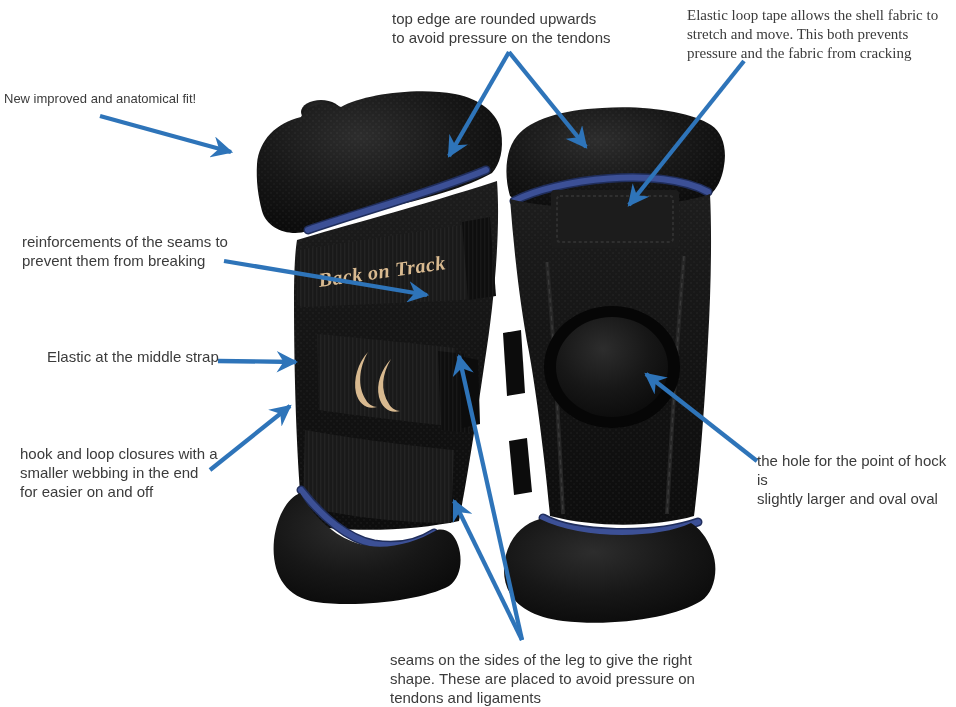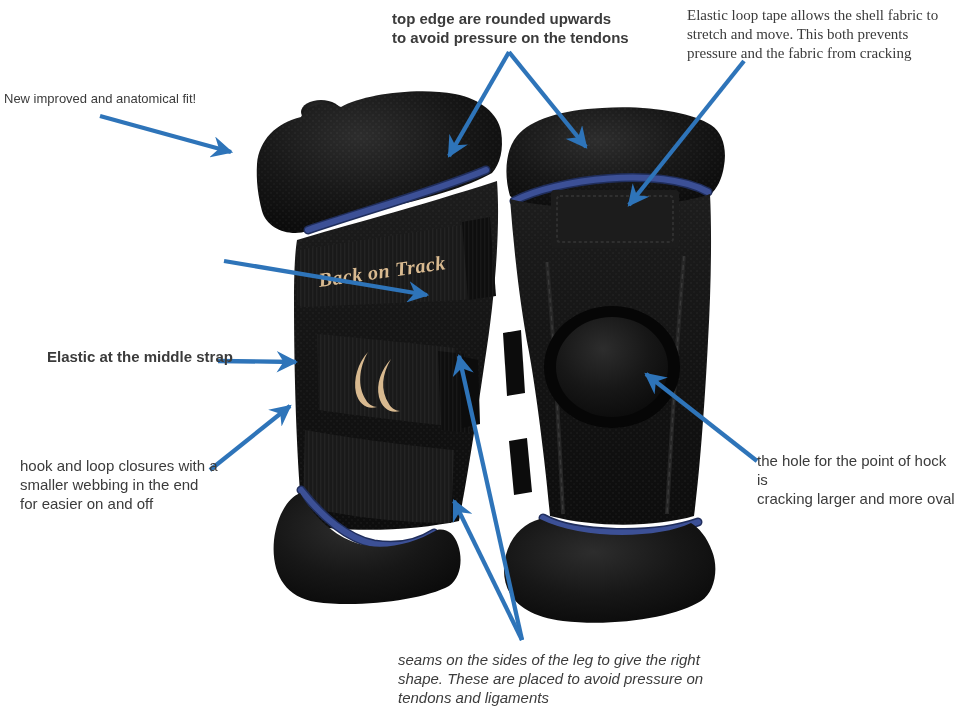--- a/index.html
+++ b/index.html
@@ -9,27 +9,27 @@
     font-family:"Liberation Sans",sans-serif;
   }
   .stage svg{position:absolute;left:0;top:0;}
   .label{
     position:absolute;
     font-size:15px;line-height:1.28;
     color:var(--label-text,#3B3B3B);
     white-space:pre-line;
   }
   #lab-new-improved{left:4px;top:91px;font-size:13px;}
-  #lab-top-edge{left:392px;top:9px;font-weight:bold;}
+  #lab-top-edge{left:392px;top:9px;}
   #lab-elastic-loop{left:687px;top:6px;font-family:Liberation Serif, serif;}
   #lab-reinforcements{left:22px;top:232px;}
-  #lab-elastic-middle{left:47px;top:347px;font-weight:bold;}
-  #lab-hook-loop{left:20px;top:456px;}
+  #lab-elastic-middle{left:47px;top:347px;}
+  #lab-hook-loop{left:20px;top:444px;}
   #lab-hock-hole{left:757px;top:451px;}
-  #lab-seams{left:398px;top:650px;font-style:italic;}
+  #lab-seams{left:390px;top:650px;}
 
   .arrow{stroke:var(--arrow-blue,#2E74B9);stroke-width:4.3;fill:none;stroke-linecap:butt;}
   .ah-fill{fill:var(--arrow-blue,#2E74B9);}
   .pipe-under{stroke:#202e5c;stroke-width:9;fill:none;stroke-linecap:round;}
   .pipe{stroke:var(--piping-blue,#3C5096);stroke-width:6;fill:none;stroke-linecap:round;}
   .boot{fill:url(#bodyg);}
   .pad{fill:url(#padg);}
   .wv{fill:url(#weave);}
   .strap{fill:url(#ribbed);}
   .keeper{fill:url(#ribbedD);}
@@ -152,22 +152,24 @@
       <path class="arrow" marker-end="url(#ah)" d="M522,640 L454,501"></path>
     </g>
   </svg>
 
   <div class="label" id="lab-new-improved">New improved and anatomical fit!</div>
   <div class="label" id="lab-top-edge">top edge are rounded upwards
 to avoid pressure on the tendons</div>
   <div class="label" id="lab-elastic-loop">Elastic loop tape allows the shell fabric to
 stretch and move. This both prevents
 pressure and the fabric from cracking</div>
+  <div class="label" id="lab-reinforcements">reinforcements of the seams to
+prevent them from breaking</div>
   <div class="label" id="lab-elastic-middle">Elastic at the middle strap</div>
   <div class="label" id="lab-hook-loop">hook and loop closures with a
 smaller webbing in the end
 for easier on and off</div>
   <div class="label" id="lab-hock-hole">the hole for the point of hock is
-cracking larger and more oval</div>
+slightly larger and oval oval</div>
   <div class="label" id="lab-seams">seams on the sides of the leg to give the right
 shape. These are placed to avoid pressure on
 tendons and ligaments</div>
 </div>
 
 </body></html>

